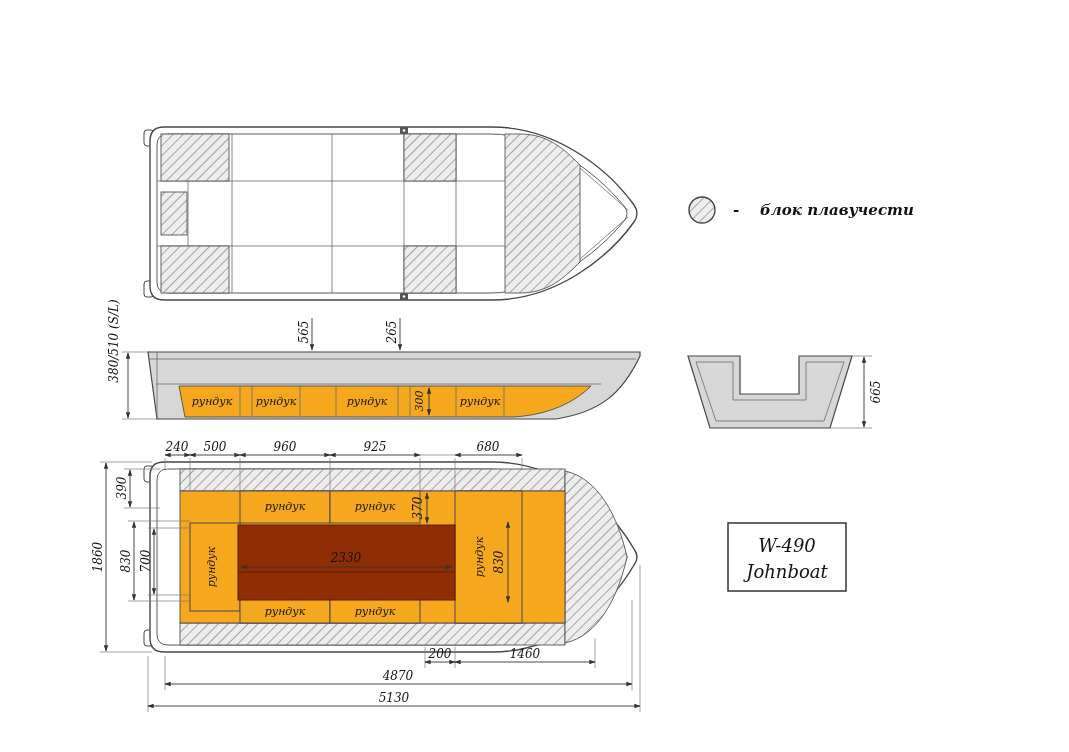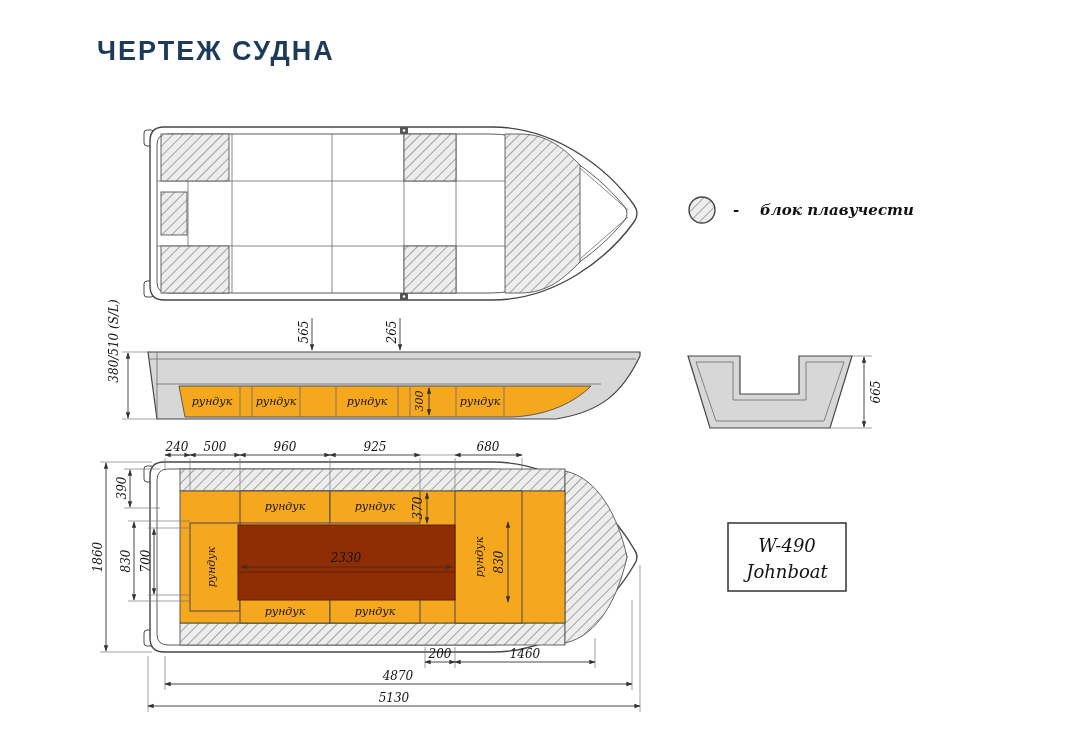--- a/index.html
+++ b/index.html
@@ -27,21 +27,20 @@
   .orange { fill:var(--orange); stroke:#4d4d4d; stroke-width:.9; }
   .locker { fill:var(--orange); stroke:#4a4a4a; stroke-width:1; }
   .maroon { fill:var(--maroon); stroke:#5e1f00; stroke-width:1; }
   .box { fill:#fff; stroke:#333; stroke-width:1.5; }
   .fitting { fill:#555; }
 </style>
 </head>
 <body>
 
 <div class="page">
-  <h1 class="page-title">ЧЕРТЕЖ СУДНА</h1>
 
   <svg class="drawing" width="1069" height="752" viewBox="0 0 1069 752">
     <defs>
       <pattern id="hatch" width="7" height="7" patternUnits="userSpaceOnUse" patternTransform="rotate(45)">
         <rect width="7" height="7" fill="#ededed"></rect>
         <line x1="0" y1="0" x2="0" y2="7" stroke="#8a8a8a" stroke-width="1.5"></line>
       </pattern>
       <marker id="arr" viewBox="0 0 10 10" refX="9" refY="5" markerWidth="7" markerHeight="7" orient="auto-start-reverse">
         <path d="M0 1.5 L10 5 L0 8.5 Z" fill="#333"></path>
       </marker>

